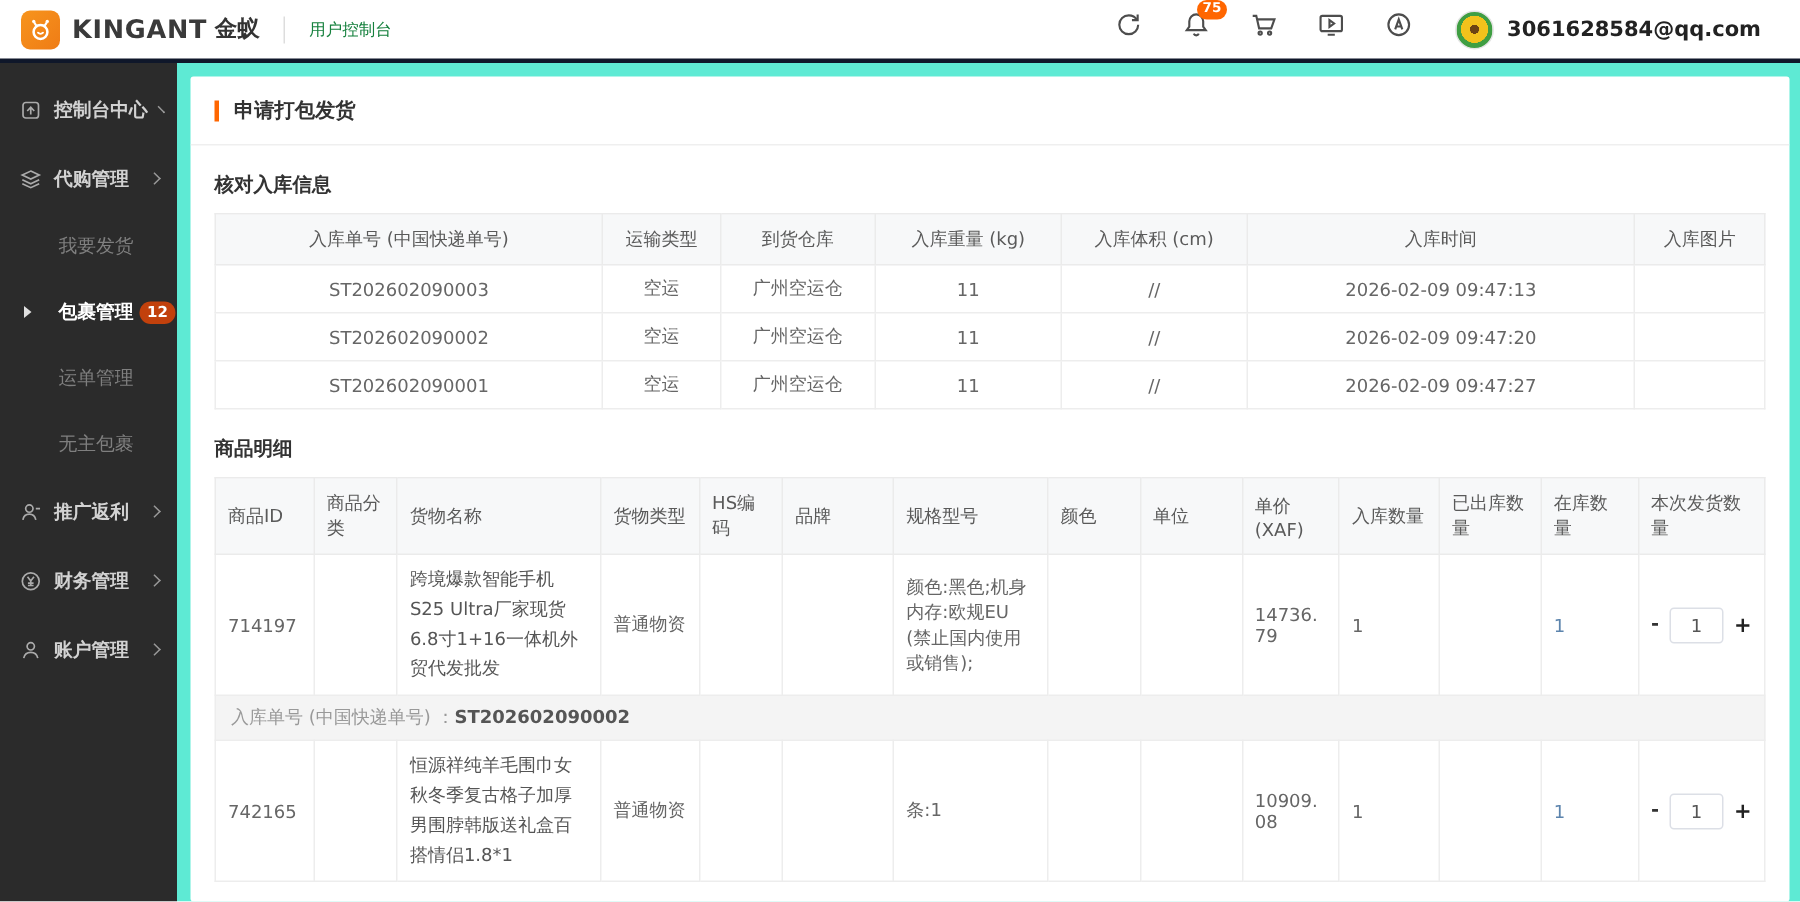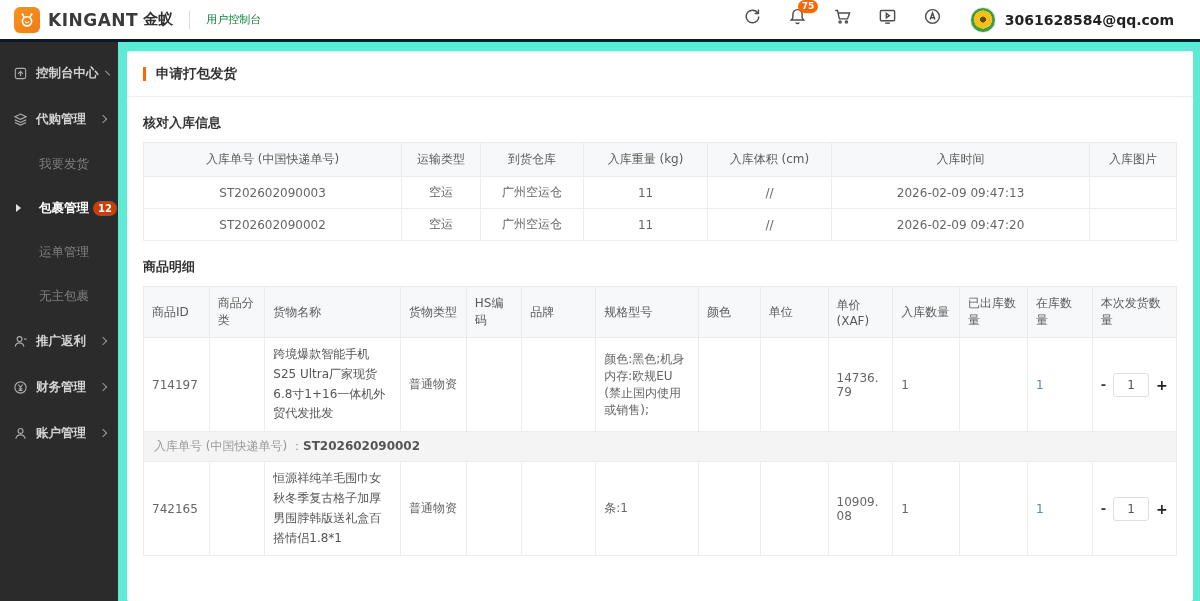--- a/index.html
+++ b/index.html
@@ -234,20 +234,29 @@
               </tr>
               <tr>
                 <td>ST202602090002</td>
                 <td>空运</td>
                 <td>广州空运仓</td>
                 <td>11</td>
                 <td>//</td>
                 <td>2026-02-09 09:47:20</td>
                 <td></td>
               </tr>
+              <tr>
+                <td>ST202602090001</td>
+                <td>空运</td>
+                <td>广州空运仓</td>
+                <td>11</td>
+                <td>//</td>
+                <td>2026-02-09 09:47:27</td>
+                <td></td>
+              </tr>
             </tbody>
           </table>
 
           <div class="sec-title">商品明细</div>
 
           <table class="t2">
             <colgroup>
               <col style="width:6.4%">
                 <col style="width:5.4%">
                 <col style="width:13.2%">

